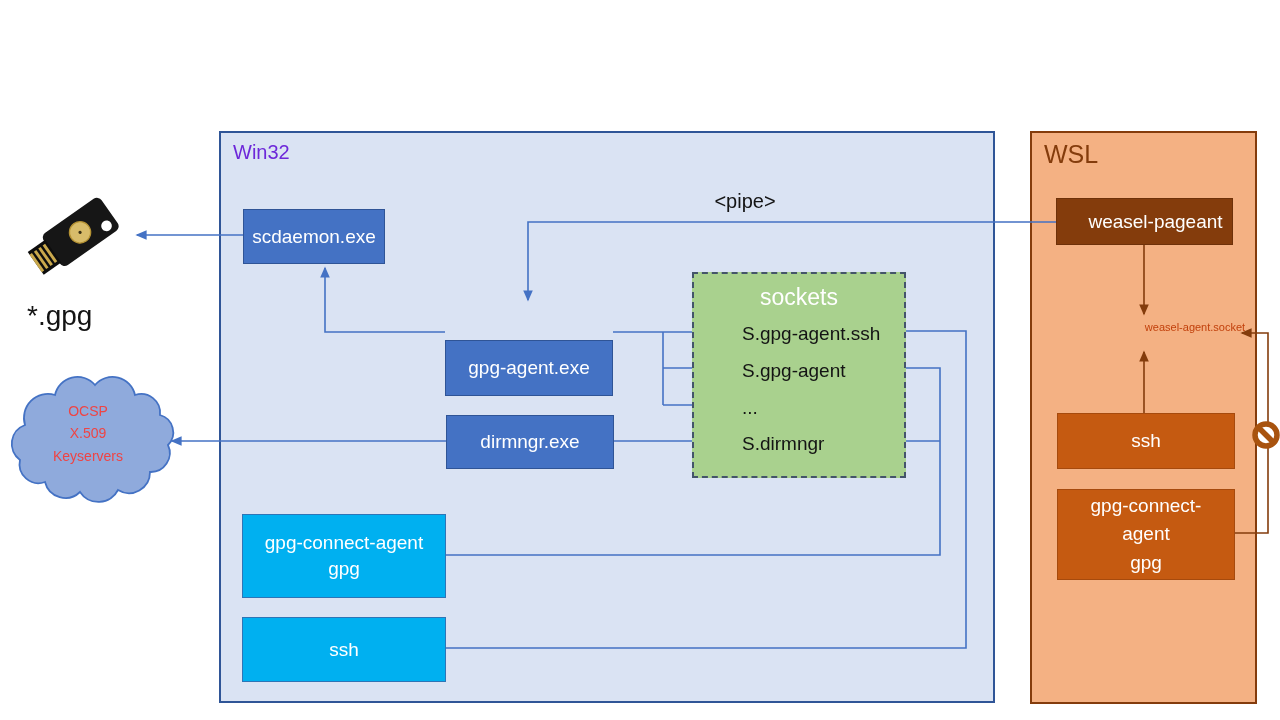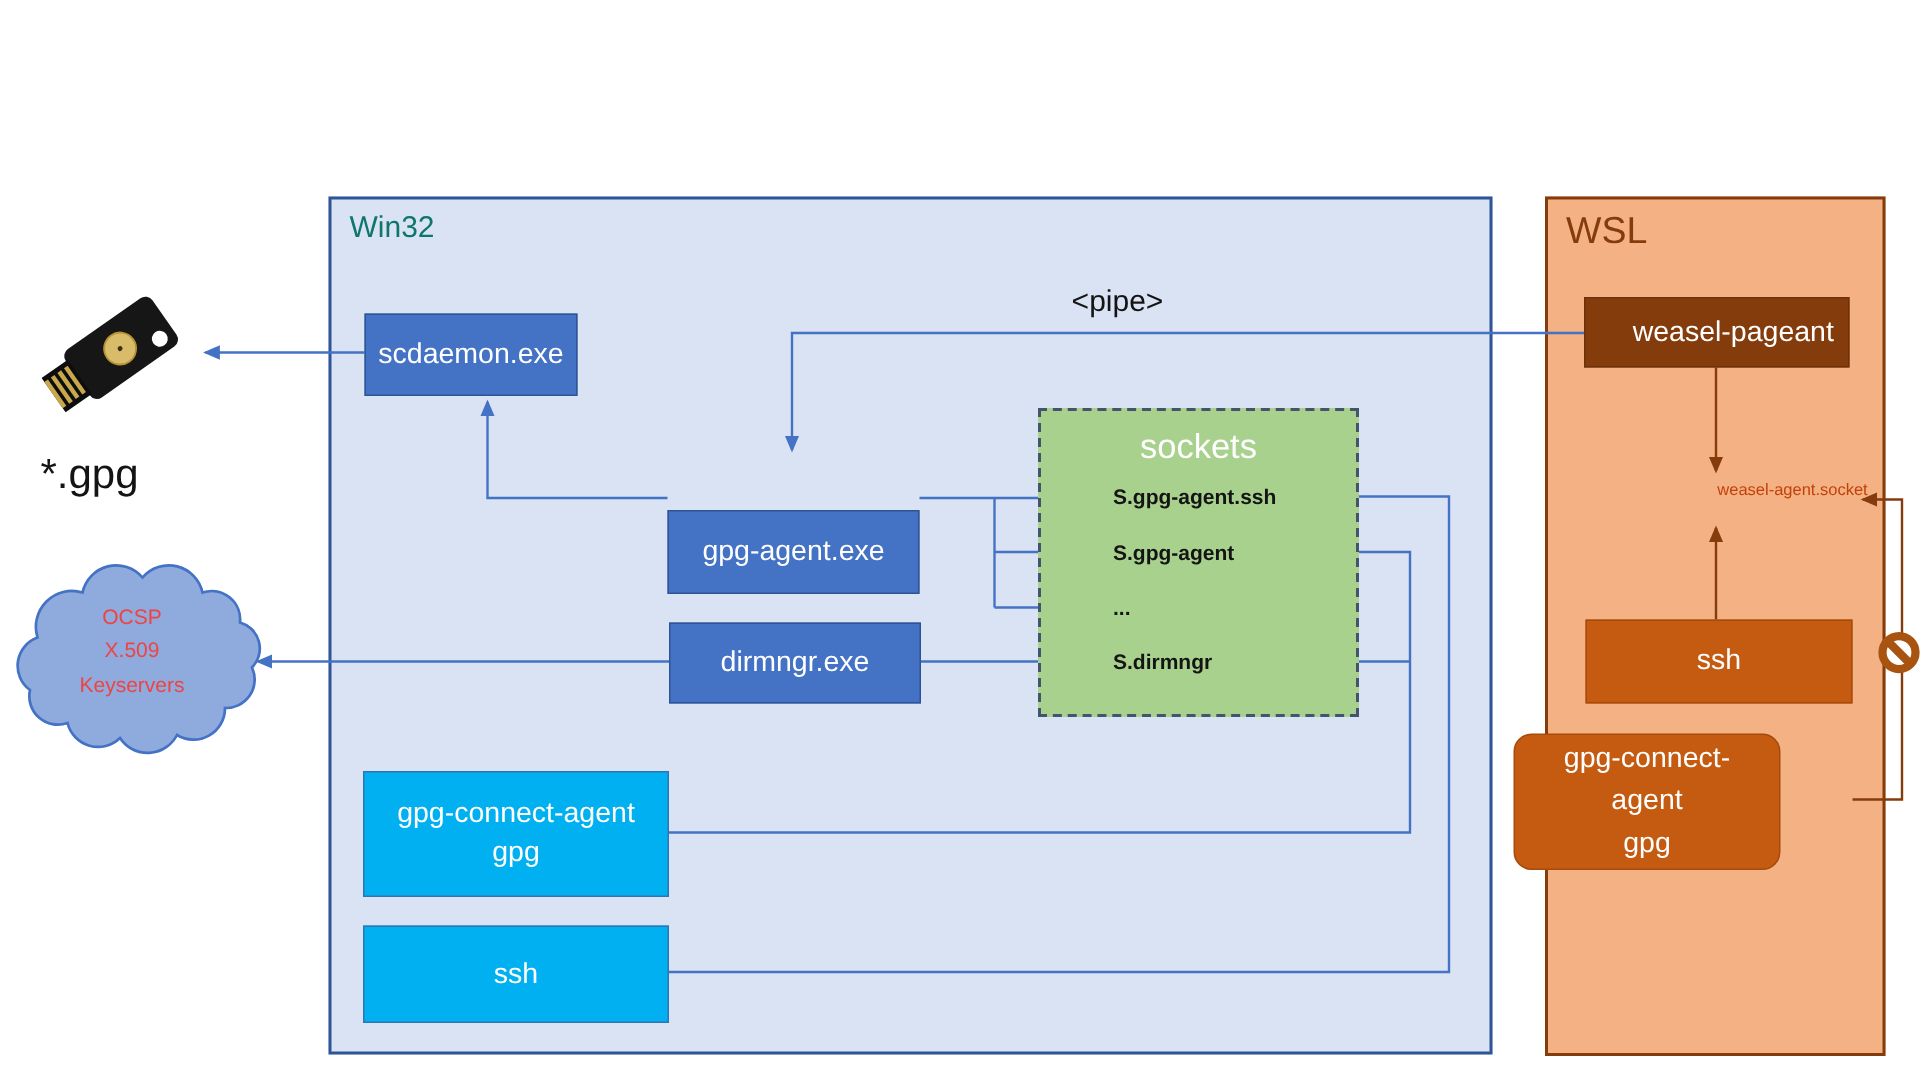--- a/index.html
+++ b/index.html
@@ -6,42 +6,42 @@
   #stage{
     position:relative;width:1280px;height:720px;overflow:hidden;
     font-family:"Liberation Sans", sans-serif;background:#ffffff;
   }
   .abs{position:absolute;}
   
   .region{box-sizing:border-box;}
   .win32-box{left:219px;top:131px;width:776px;height:572px;background:#dae3f3;border:2px solid #2f5597;}
   .wsl-box{left:1030px;top:131px;width:227px;height:573px;background:#f4b183;border:2px solid #843c0c;}
   .region-label{font-size:20px;}
-  .win32-label{left:233px;top:141px;color:#0f766e;}
+  .win32-label{left:233px;top:141px;color:#6d28d9;}
   .wsl-label{left:1044px;top:140px;color:#843c0c;font-size:25px;}
   
   .node{box-sizing:border-box;display:flex;flex-direction:column;align-items:center;justify-content:center;
         color:#ffffff;font-size:19px;line-height:1.35;text-align:center;}
   .blue{background:#4472c4;border:1px solid #2f5496;}
   .cyan{background:#00b0f0;border:1px solid #2e75b6;}
   .rust{background:#c55a11;border:1px solid #a64a0d;}
   .brown{background:#843c0c;border:1px solid #6e3109;padding-left:22px;}
   .n-scdaemon{left:243px;top:209px;width:142px;height:55px;}
   .n-gpg-agent{left:445px;top:304px;width:168px;height:56px;margin-top:36px;}
   .n-dirmngr{left:446px;top:415px;width:168px;height:54px;}
   .n-win-gpgconnect{left:242px;top:514px;width:204px;height:84px;}
   .n-win-ssh{left:242px;top:617px;width:204px;height:65px;}
   .n-weasel{left:1056px;top:198px;width:177px;height:47px;}
   .n-wsl-ssh{left:1057px;top:413px;width:178px;height:56px;}
-  .n-wsl-gpgconnect{left:1009px;top:489px;width:178px;height:91px;font-size:19px;line-height:1.5;border-radius:12px;}
+  .n-wsl-gpgconnect{left:1057px;top:489px;width:178px;height:91px;font-size:19px;line-height:1.5;}
   
   .sockets-box{left:692px;top:272px;width:214px;height:206px;background:#a9d18e;
                border:2px dashed #44546a;box-sizing:border-box;}
   .sockets-title{left:0;top:10px;width:100%;text-align:center;color:#ffffff;font-size:23px;}
-  .socket-entry{left:48px;width:160px;height:20px;color:#141414;font-size:14px;font-weight:bold;}
+  .socket-entry{left:48px;width:160px;height:20px;color:#141414;font-size:19px;}
   .se0{top:49px;} .se1{top:86px;} .se2{top:123px;} .se3{top:159px;}
   
   .pipe-label{left:695px;top:190px;width:100px;text-align:center;color:#141414;font-size:20px;}
   .weasel-socket{left:1092px;top:321px;width:206px;text-align:center;color:#c2410c;font-size:11px;}
   .gpg-files{left:27px;top:300px;color:#141414;font-size:28px;}
   .cloud-text{left:8px;top:400px;width:160px;text-align:center;color:#ef4444;font-size:14px;line-height:1.6;}
   svg{display:block;}
   #overlay{left:0;top:0;pointer-events:none;}
 </style>
 </head>

